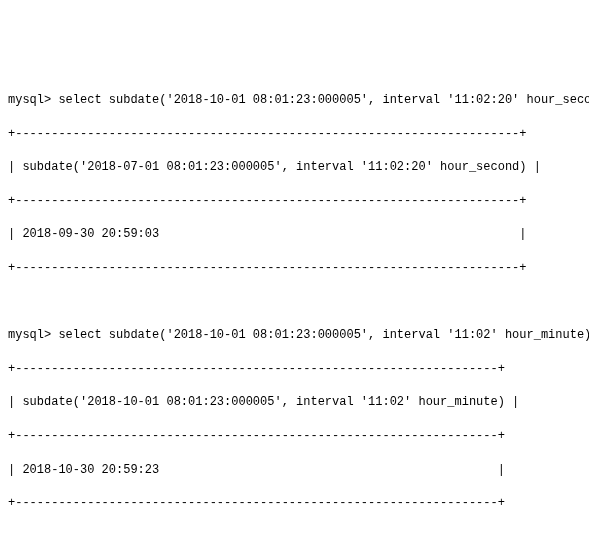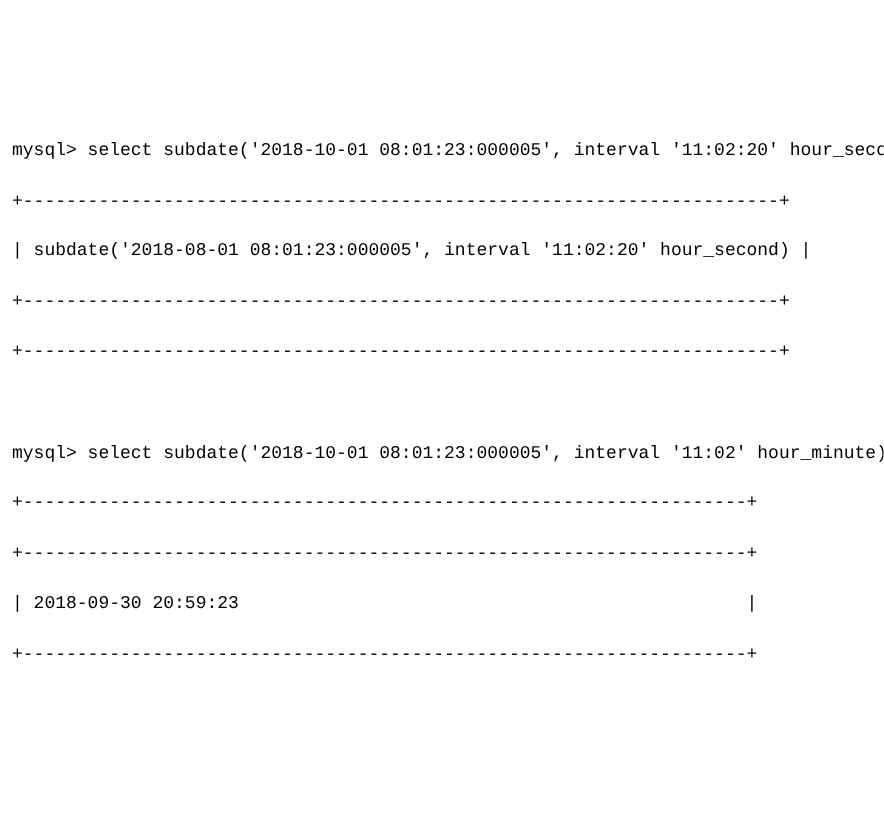--- a/index.html
+++ b/index.html
@@ -21,28 +21,30 @@
     }
   </style>
 </head>
 <body>
 
 
 
 <div>
 <span class="line">mysql&gt; select subdate('2018-10-01 08:01:23:000005', interval '11:02:20' hour_second);</span>
 <span class="line">+----------------------------------------------------------------------+</span>
-<span class="line">| subdate('2018-08-01 08:01:23:000005', interval '11:02:20' hour_second) |</span>
+<span class="line">| subdate('2018-07-01 08:01:23:000005', interval '11:02:20' hour_second) |</span>
 <span class="line">+----------------------------------------------------------------------+</span>
+<span class="line">| 2018-09-30 20:59:03                                                  |</span>
 <span class="line">+----------------------------------------------------------------------+</span>
 <span class="line"> </span>
 <span class="line">mysql&gt; select subdate('2018-10-01 08:01:23:000005', interval '11:02' hour_minute);</span>
 <span class="line">+-------------------------------------------------------------------+</span>
+<span class="line">| subdate('2018-10-01 08:01:23:000005', interval '11:02' hour_minute) |</span>
 <span class="line">+-------------------------------------------------------------------+</span>
-<span class="line">| 2018-09-30 20:59:23                                               |</span>
+<span class="line">| 2018-10-30 20:59:23                                               |</span>
 <span class="line">+-------------------------------------------------------------------+</span>
 
 
 
 
 
 
 
 
 

